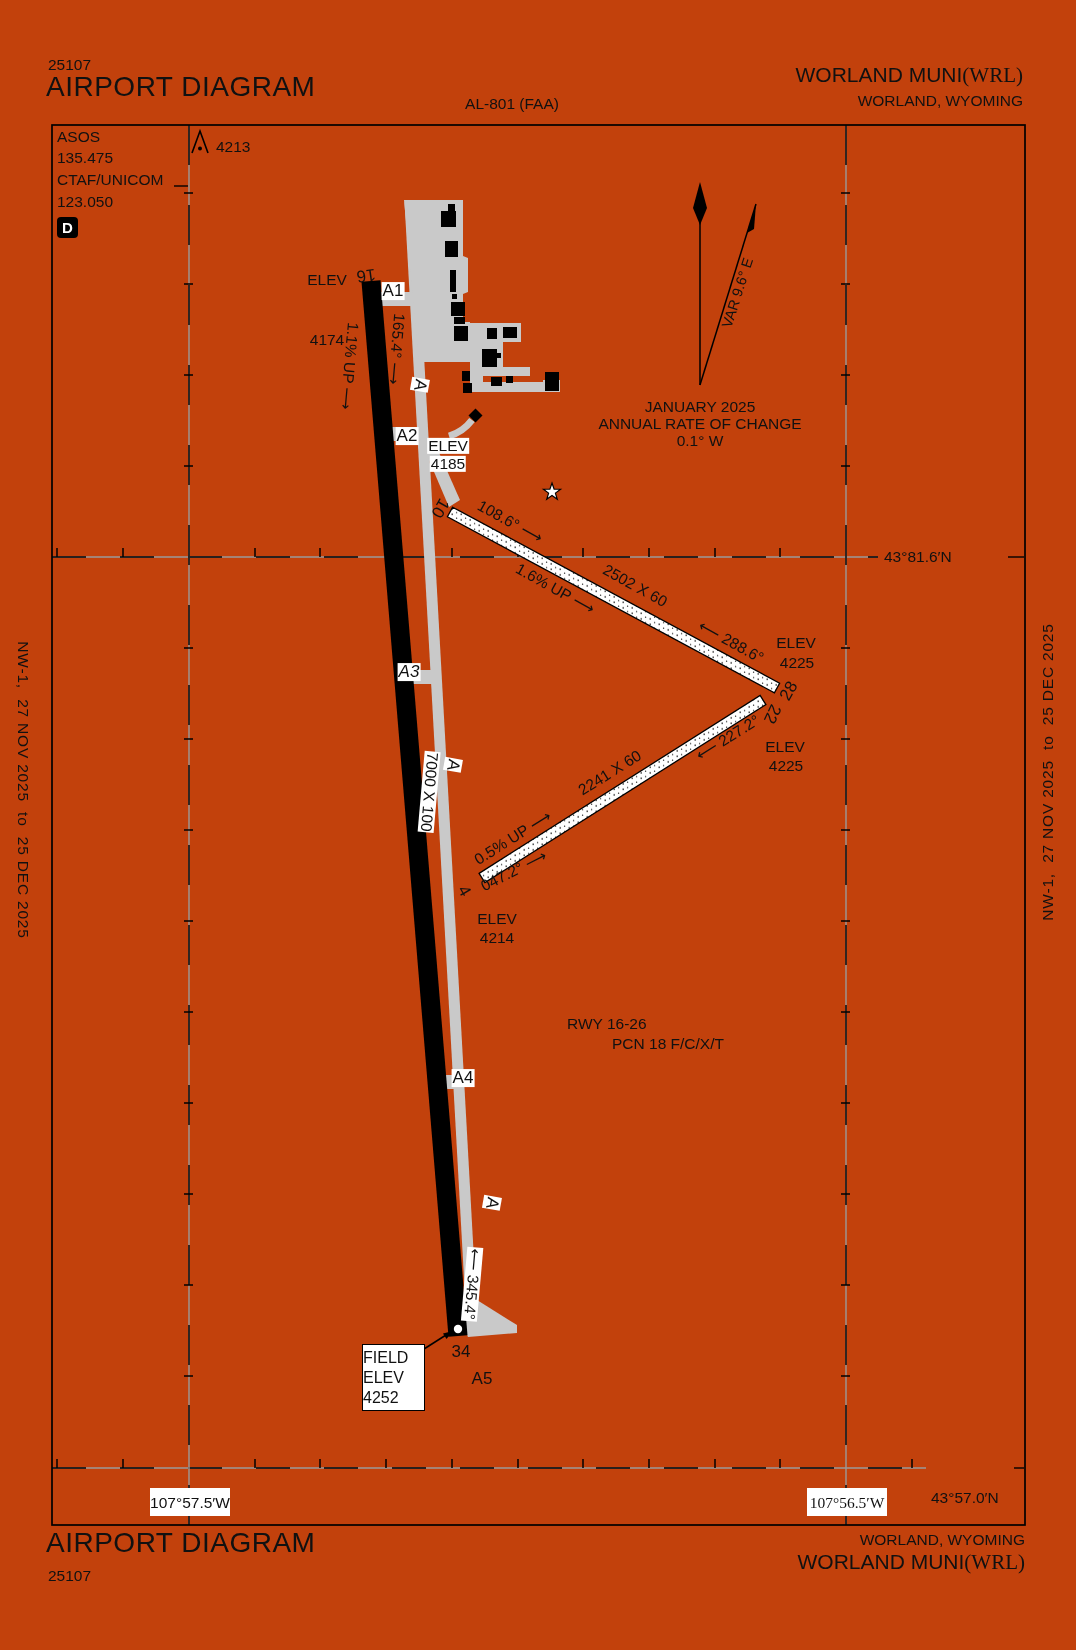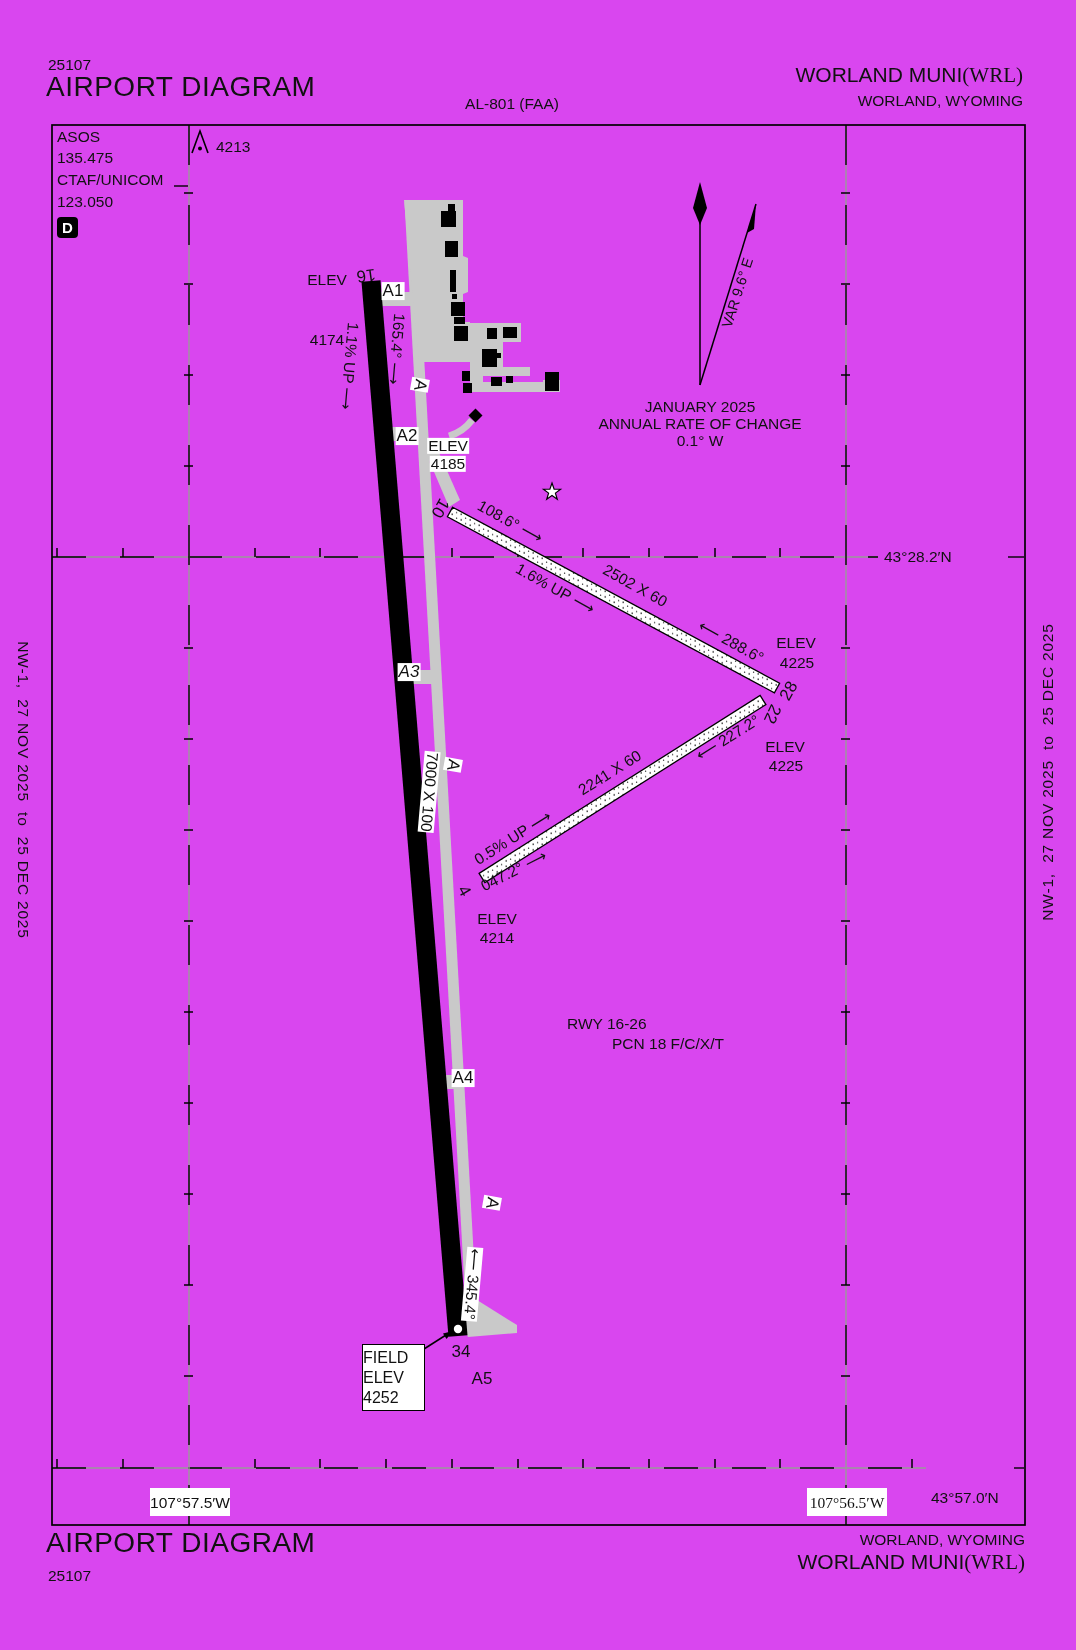--- a/index.html
+++ b/index.html
@@ -1,16 +1,16 @@
 <!DOCTYPE html>
 <html><head>
 <meta charset="utf-8">
 <style>
   html,body{margin:0;padding:0;background:#fff;}
-  #page{position:relative;width:1076px;height:1650px;background:#d946ef;overflow:hidden;
+  #page{position:relative;width:1076px;height:1650px;background:#c2410c;overflow:hidden;
         font-family:"Liberation Sans","DejaVu Sans",sans-serif;color:#111;}
   #layout-svg{position:absolute;left:0;top:0;z-index:1;}
   .lbl{position:absolute;z-index:3;font:15.5px/1.05 "Liberation Sans","DejaVu Sans",sans-serif;
        color:#111;white-space:pre;}
   .bgw{background:#fff;padding:0 1px;}
   .big{font-size:28px;letter-spacing:.5px;}
   .rwnum{font-size:17px;}
   .txw{font-size:17px;}
   .hdr-name{font-size:21px;}
   .serif{font-family:"Liberation Serif","DejaVu Serif",serif;}
@@ -239,21 +239,21 @@
   <div class="lbl" style="left:785px;top:747px;transform:translate(-50%,-50%);">ELEV</div>
   <div class="lbl" style="left:786px;top:766px;transform:translate(-50%,-50%);">4225</div>
   <div class="lbl" style="left:728px;top:738px;transform:translate(-50%,-50%) rotate(-32deg);">⟵ 227.2°</div>
   <div class="lbl" style="left:610px;top:773px;transform:translate(-50%,-50%) rotate(-32deg);">2241 X 60</div>
   <div class="lbl" style="left:513px;top:838px;transform:translate(-50%,-50%) rotate(-32deg);">0.5% UP ⟶</div>
   <div class="lbl" style="left:514px;top:871px;transform:translate(-50%,-50%) rotate(-27deg);">047.2° ⟶</div>
   <div class="lbl rwnum" style="left:464px;top:891px;transform:translate(-50%,-50%) rotate(60deg);">4</div>
   <div class="lbl" style="left:497px;top:919px;transform:translate(-50%,-50%);">ELEV</div>
   <div class="lbl" style="left:497px;top:938px;transform:translate(-50%,-50%);">4214</div>
 
-  <div class="lbl" style="left:884px;top:549px;">43°28.2′N</div>
+  <div class="lbl" style="left:884px;top:549px;">43°81.6′N</div>
   <div class="lbl" style="left:931px;top:1460px;margin-top:30px;">43°57.0′N</div>
   <div class="lbl" style="left:190px;top:1503px;transform:translate(-50%,-50%);">107°57.5′W</div>
   <div class="lbl" style="left:847px;top:1503px;transform:translate(-50%,-50%);font-family:Liberation Serif, serif;">107°56.5′W</div>
 
   <div class="lbl vert" style="left:23px;top:790px;transform:translate(-50%,-50%) rotate(90deg);">NW-1,  27 NOV 2025  to  25 DEC 2025</div>
   <div class="lbl vert" style="left:1048px;top:772px;transform:translate(-50%,-50%) rotate(-90deg);">NW-1,  27 NOV 2025  to  25 DEC 2025</div>
 
   <div class="lbl big" style="left:46px;top:1528px;">AIRPORT DIAGRAM</div>
   <div class="lbl" style="left:48px;top:1568px;">25107</div>
   <div class="lbl" style="right:51px;top:1532px;">WORLAND, WYOMING</div>

